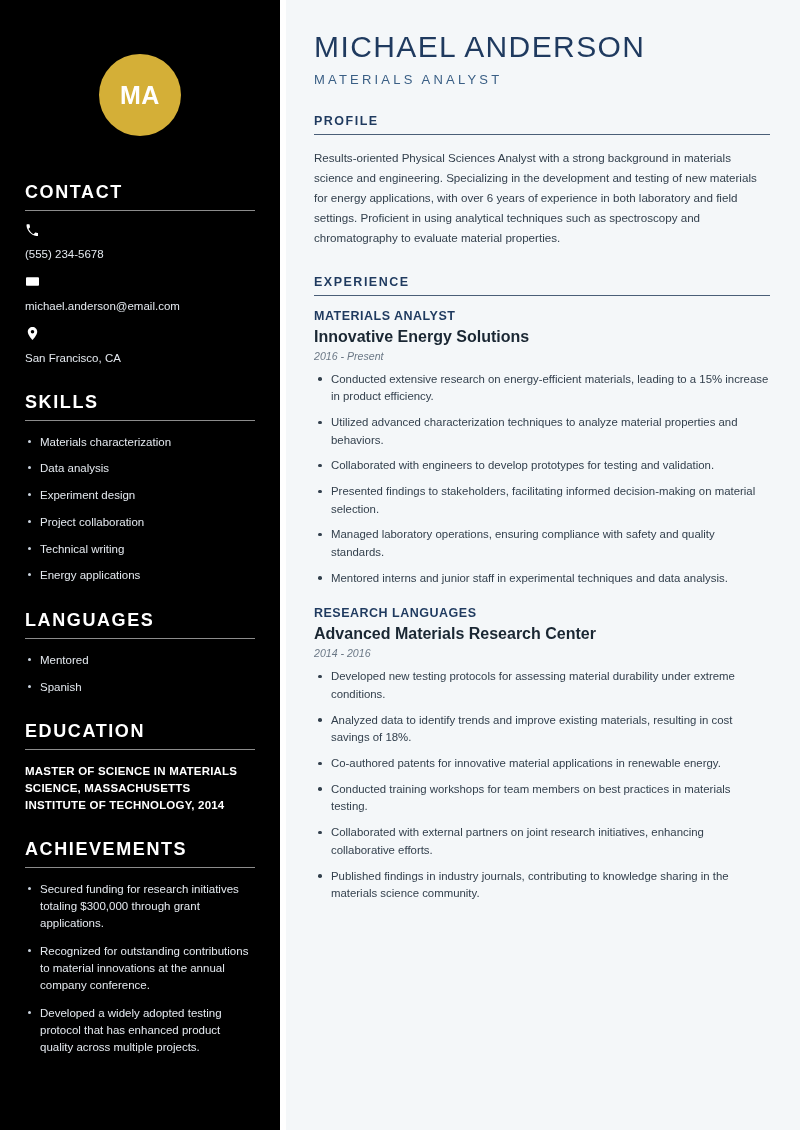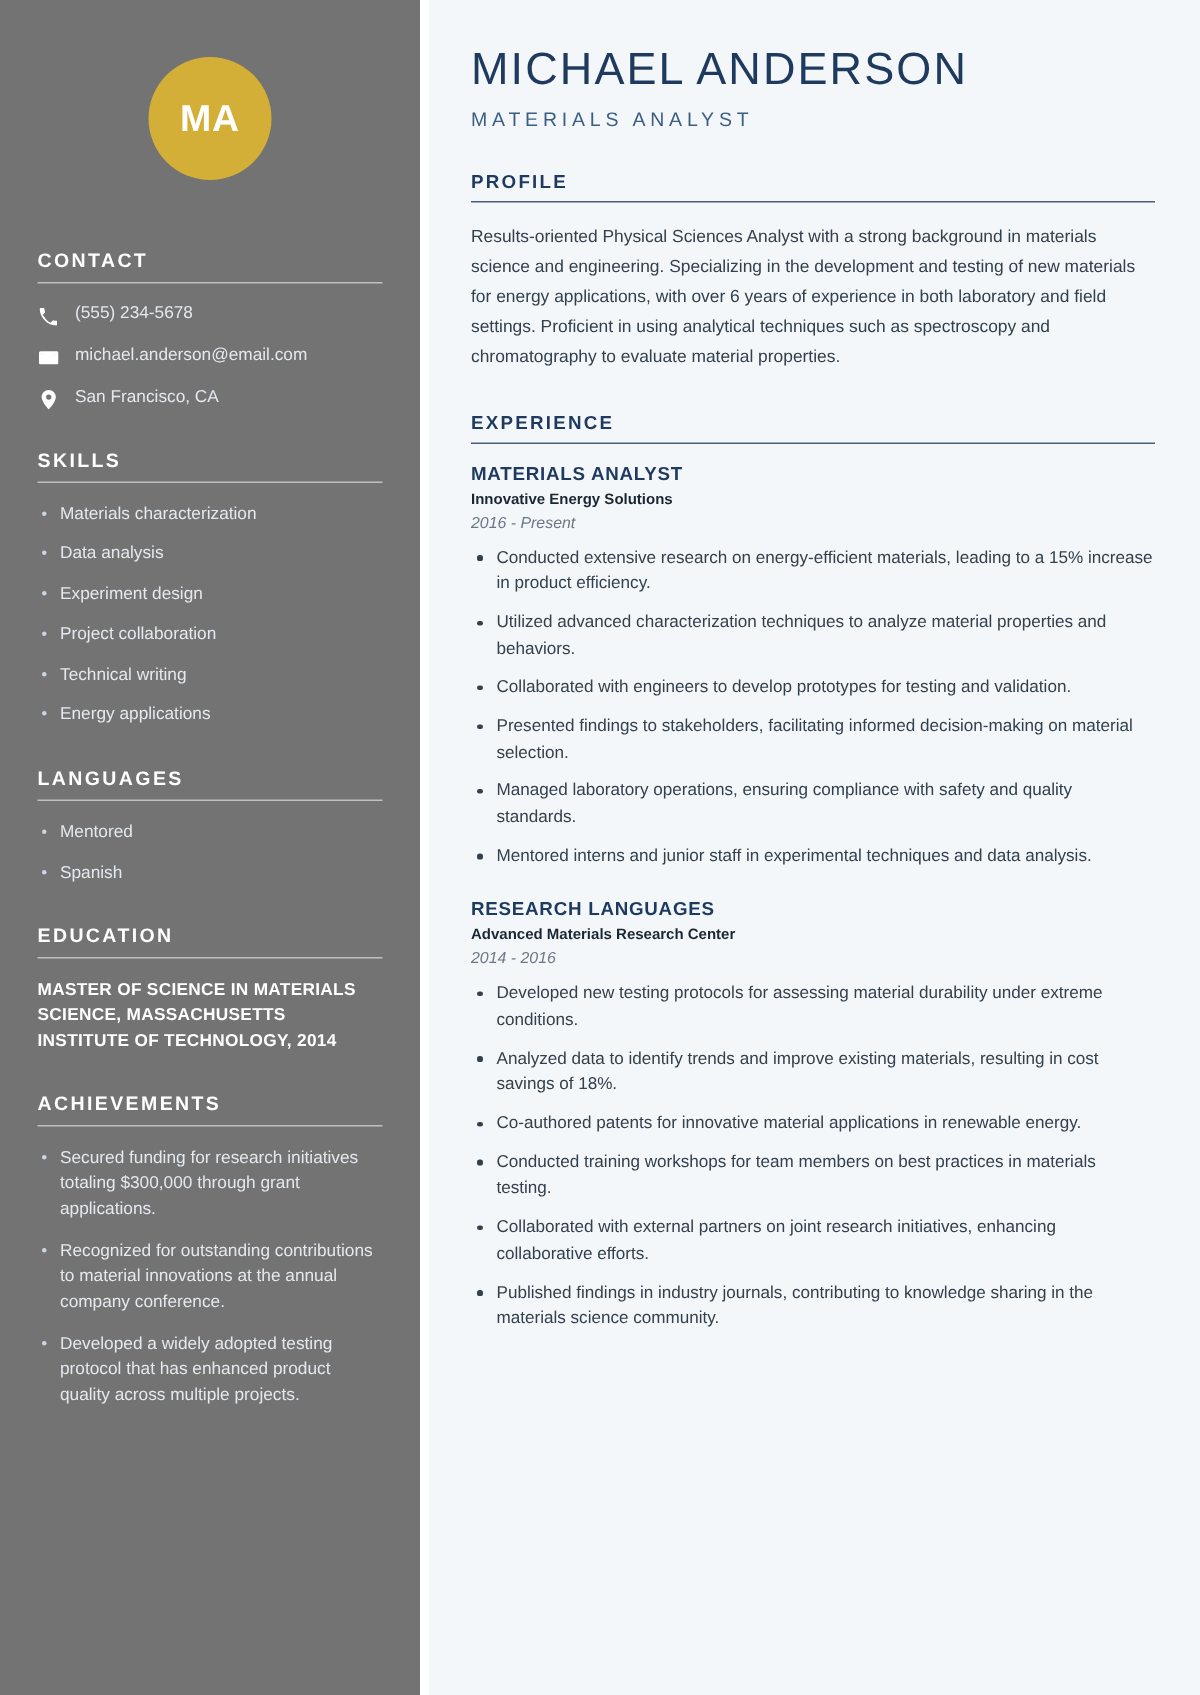--- a/index.html
+++ b/index.html
@@ -22,22 +22,22 @@
     height: 1130px;
     background: #f4f7f9;
     display: flex;
     overflow: hidden;
   }
 
   
   .sidebar {
     width: 280px;
     min-width: 280px;
-    background: #737373;
-    padding: 0 25px;
+    background: #000000;
+    padding: 16px 25px;
     color: #ffffff;
     position: relative;
   }
 
   .avatar-wrap {
     display: flex;
     justify-content: center;
     padding-top: 38px;
     padding-bottom: 46px;
   }
@@ -52,43 +52,44 @@
     justify-content: center;
     color: #ffffff;
     font-size: 25px;
     font-weight: bold;
     letter-spacing: 0.5px;
   }
 
   .side-section { margin-bottom: 26px; }
 
   .side-heading {
-    font-size: 13px;
+    font-size: 18px;
     font-weight: bold;
     letter-spacing: 1.6px;
     color: #ffffff;
     padding-bottom: 7px;
   }
 
   .side-rule {
     height: 1px;
     background: rgba(255,255,255,0.55);
     margin-bottom: 13px;
   }
 
   .contact-list { list-style: none; }
 
   .contact-item {
     display: flex;
-    align-items: flex-end;
+    align-items: flex-start;
     gap: 11px;
     margin-bottom: 13px;
     font-size: 11.5px;
     color: #e4e9ef;
     line-height: 1.3;
+    flex-direction: column;
   }
 
   .contact-item .ic {
     width: 14px;
     min-width: 14px;
     display: flex;
     align-items: center;
     justify-content: center;
   }
   .contact-item .ic svg { display: block; fill: #ffffff; }
@@ -173,21 +174,21 @@
 
   .job-title {
     font-size: 12.5px;
     font-weight: bold;
     letter-spacing: 0.5px;
     color: #1f3a5f;
     margin-bottom: 5px;
   }
 
   .job-company {
-    font-size: 10px;
+    font-size: 16px;
     font-weight: bold;
     color: #1a2733;
     margin-bottom: 4px;
   }
 
   .job-dates {
     font-size: 10.6px;
     font-style: italic;
     color: #6b7886;
     margin-bottom: 9px;

